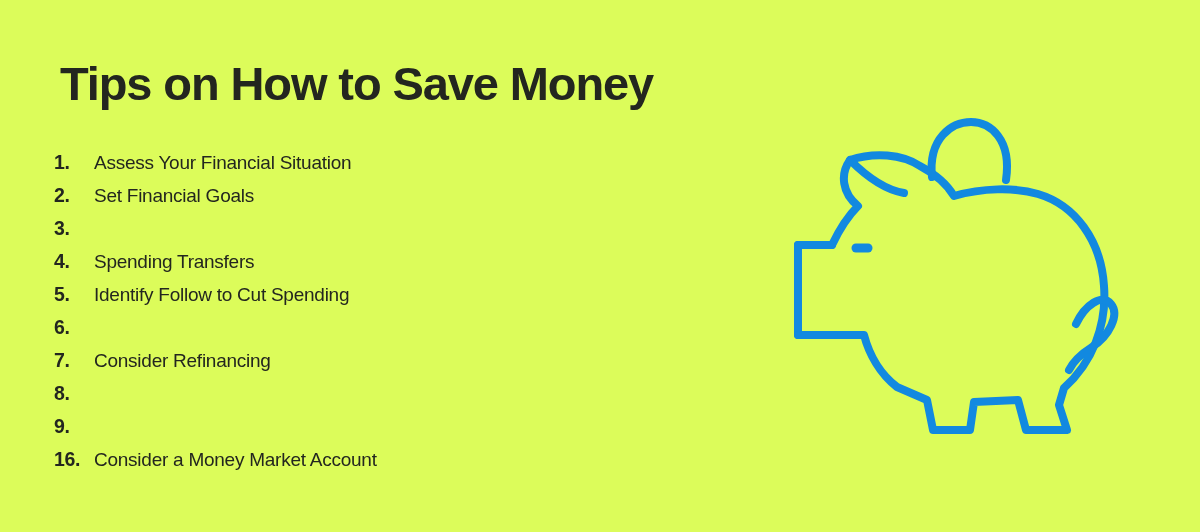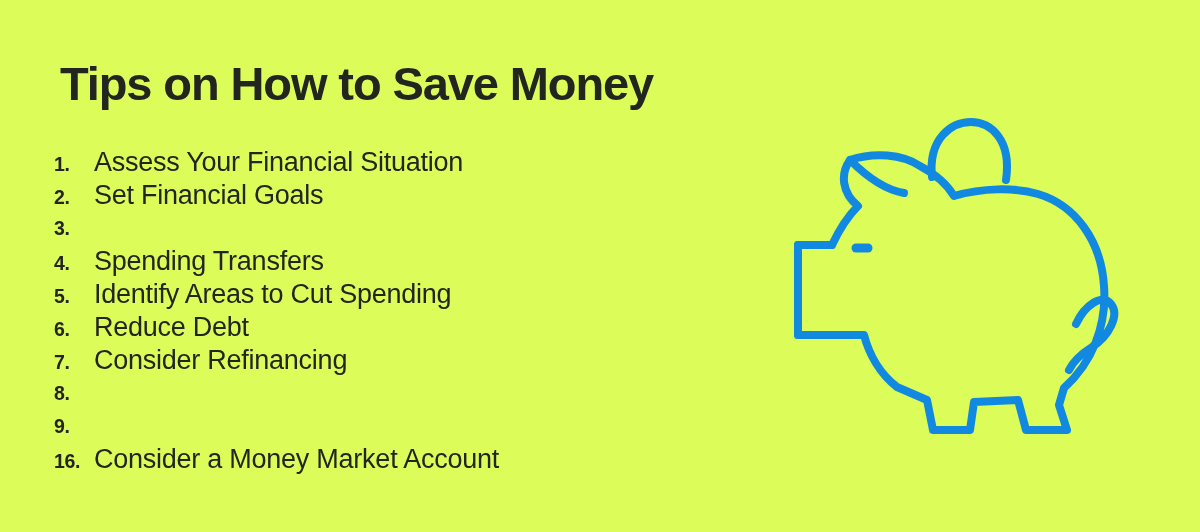--- a/index.html
+++ b/index.html
@@ -58,21 +58,21 @@
     flex: 0 0 40px;
     text-align: left;
     font-family: "Liberation Sans", sans-serif;
     font-size: 19.5px;
     font-weight: bold;
     letter-spacing: -0.3px;
     color: #23261f;
   }
   .tip-label {
     font-family: "Liberation Sans", sans-serif;
-    font-size: 27px;
+    font-size: 19px;
     font-weight: normal;
     letter-spacing: -0.25px;
     color: #23261f;
   }
 
   
   #piggy-bank-illustration {
     position: absolute;
     left: 770px;
     top: 100px;
@@ -104,25 +104,24 @@
     </li>
     <li class="tip-row">
       <span class="tip-number">3.</span>
     </li>
     <li class="tip-row">
       <span class="tip-number">4.</span>
       <span class="tip-label">Spending Transfers</span>
     </li>
     <li class="tip-row">
       <span class="tip-number">5.</span>
-      <span class="tip-label">Identify Areas to Cut Spending</span>
+      <span class="tip-label">Identify Follow to Cut Spending</span>
     </li>
     <li class="tip-row">
       <span class="tip-number">6.</span>
-      <span class="tip-label">Reduce Debt</span>
     </li>
     <li class="tip-row">
       <span class="tip-number">7.</span>
       <span class="tip-label">Consider Refinancing</span>
     </li>
     <li class="tip-row">
       <span class="tip-number">8.</span>
     </li>
     <li class="tip-row">
       <span class="tip-number">9.</span>

